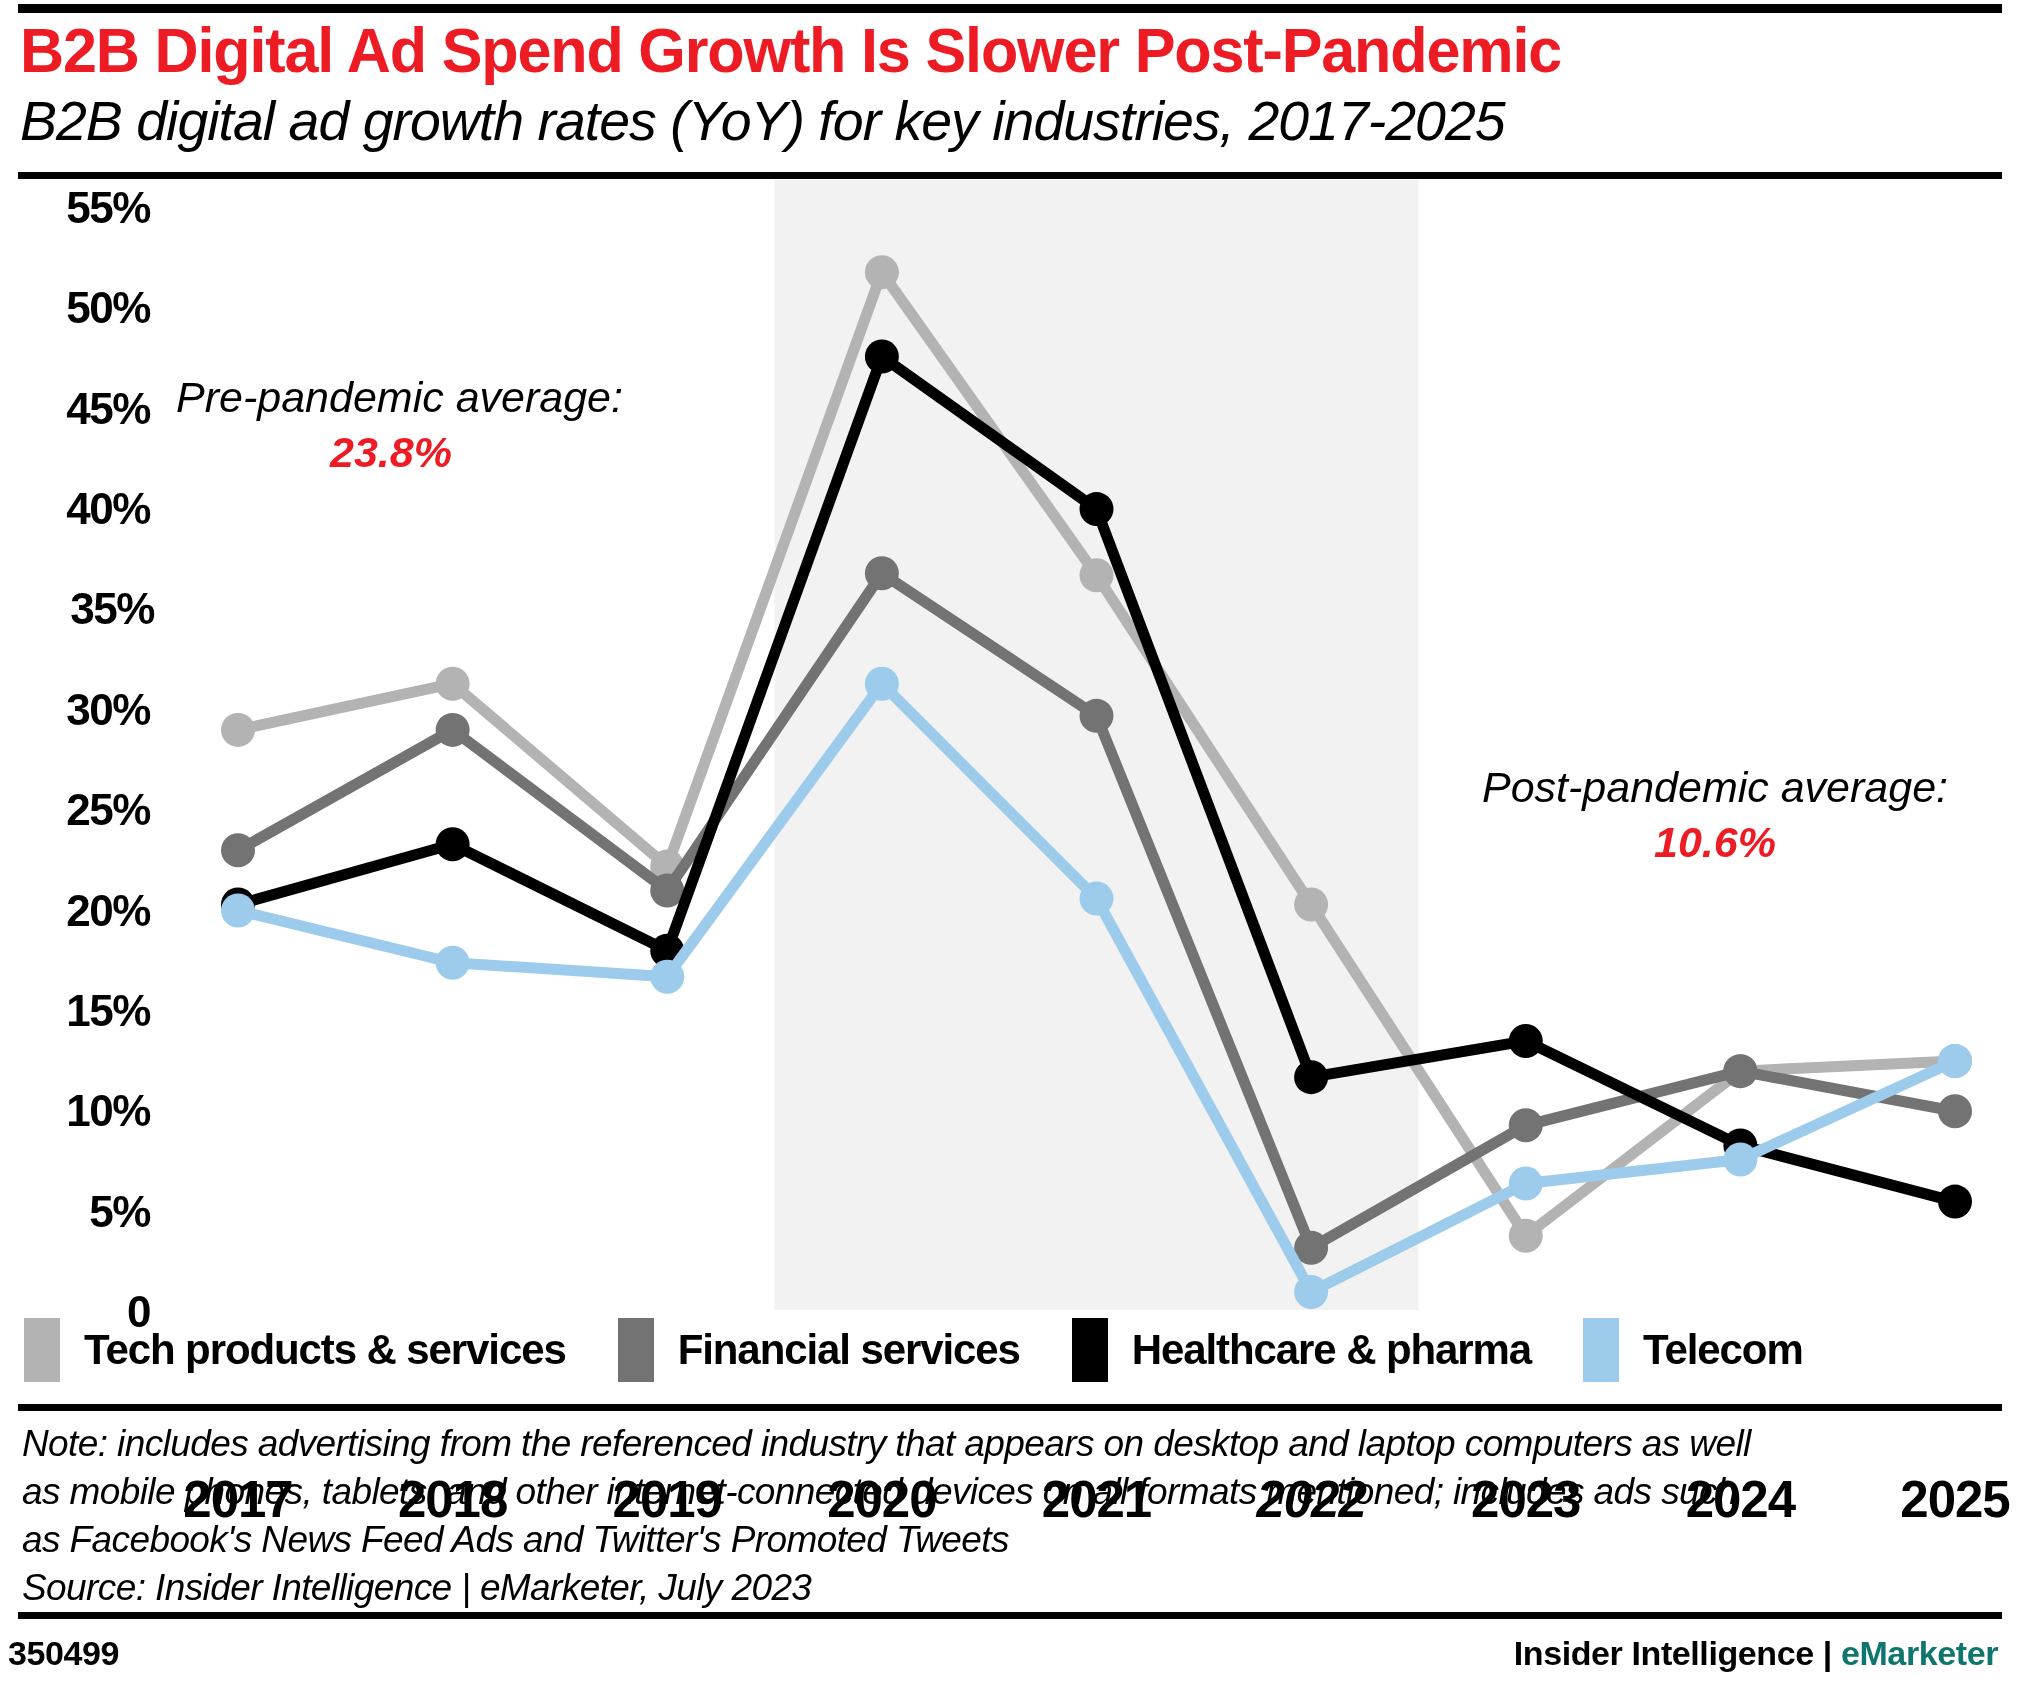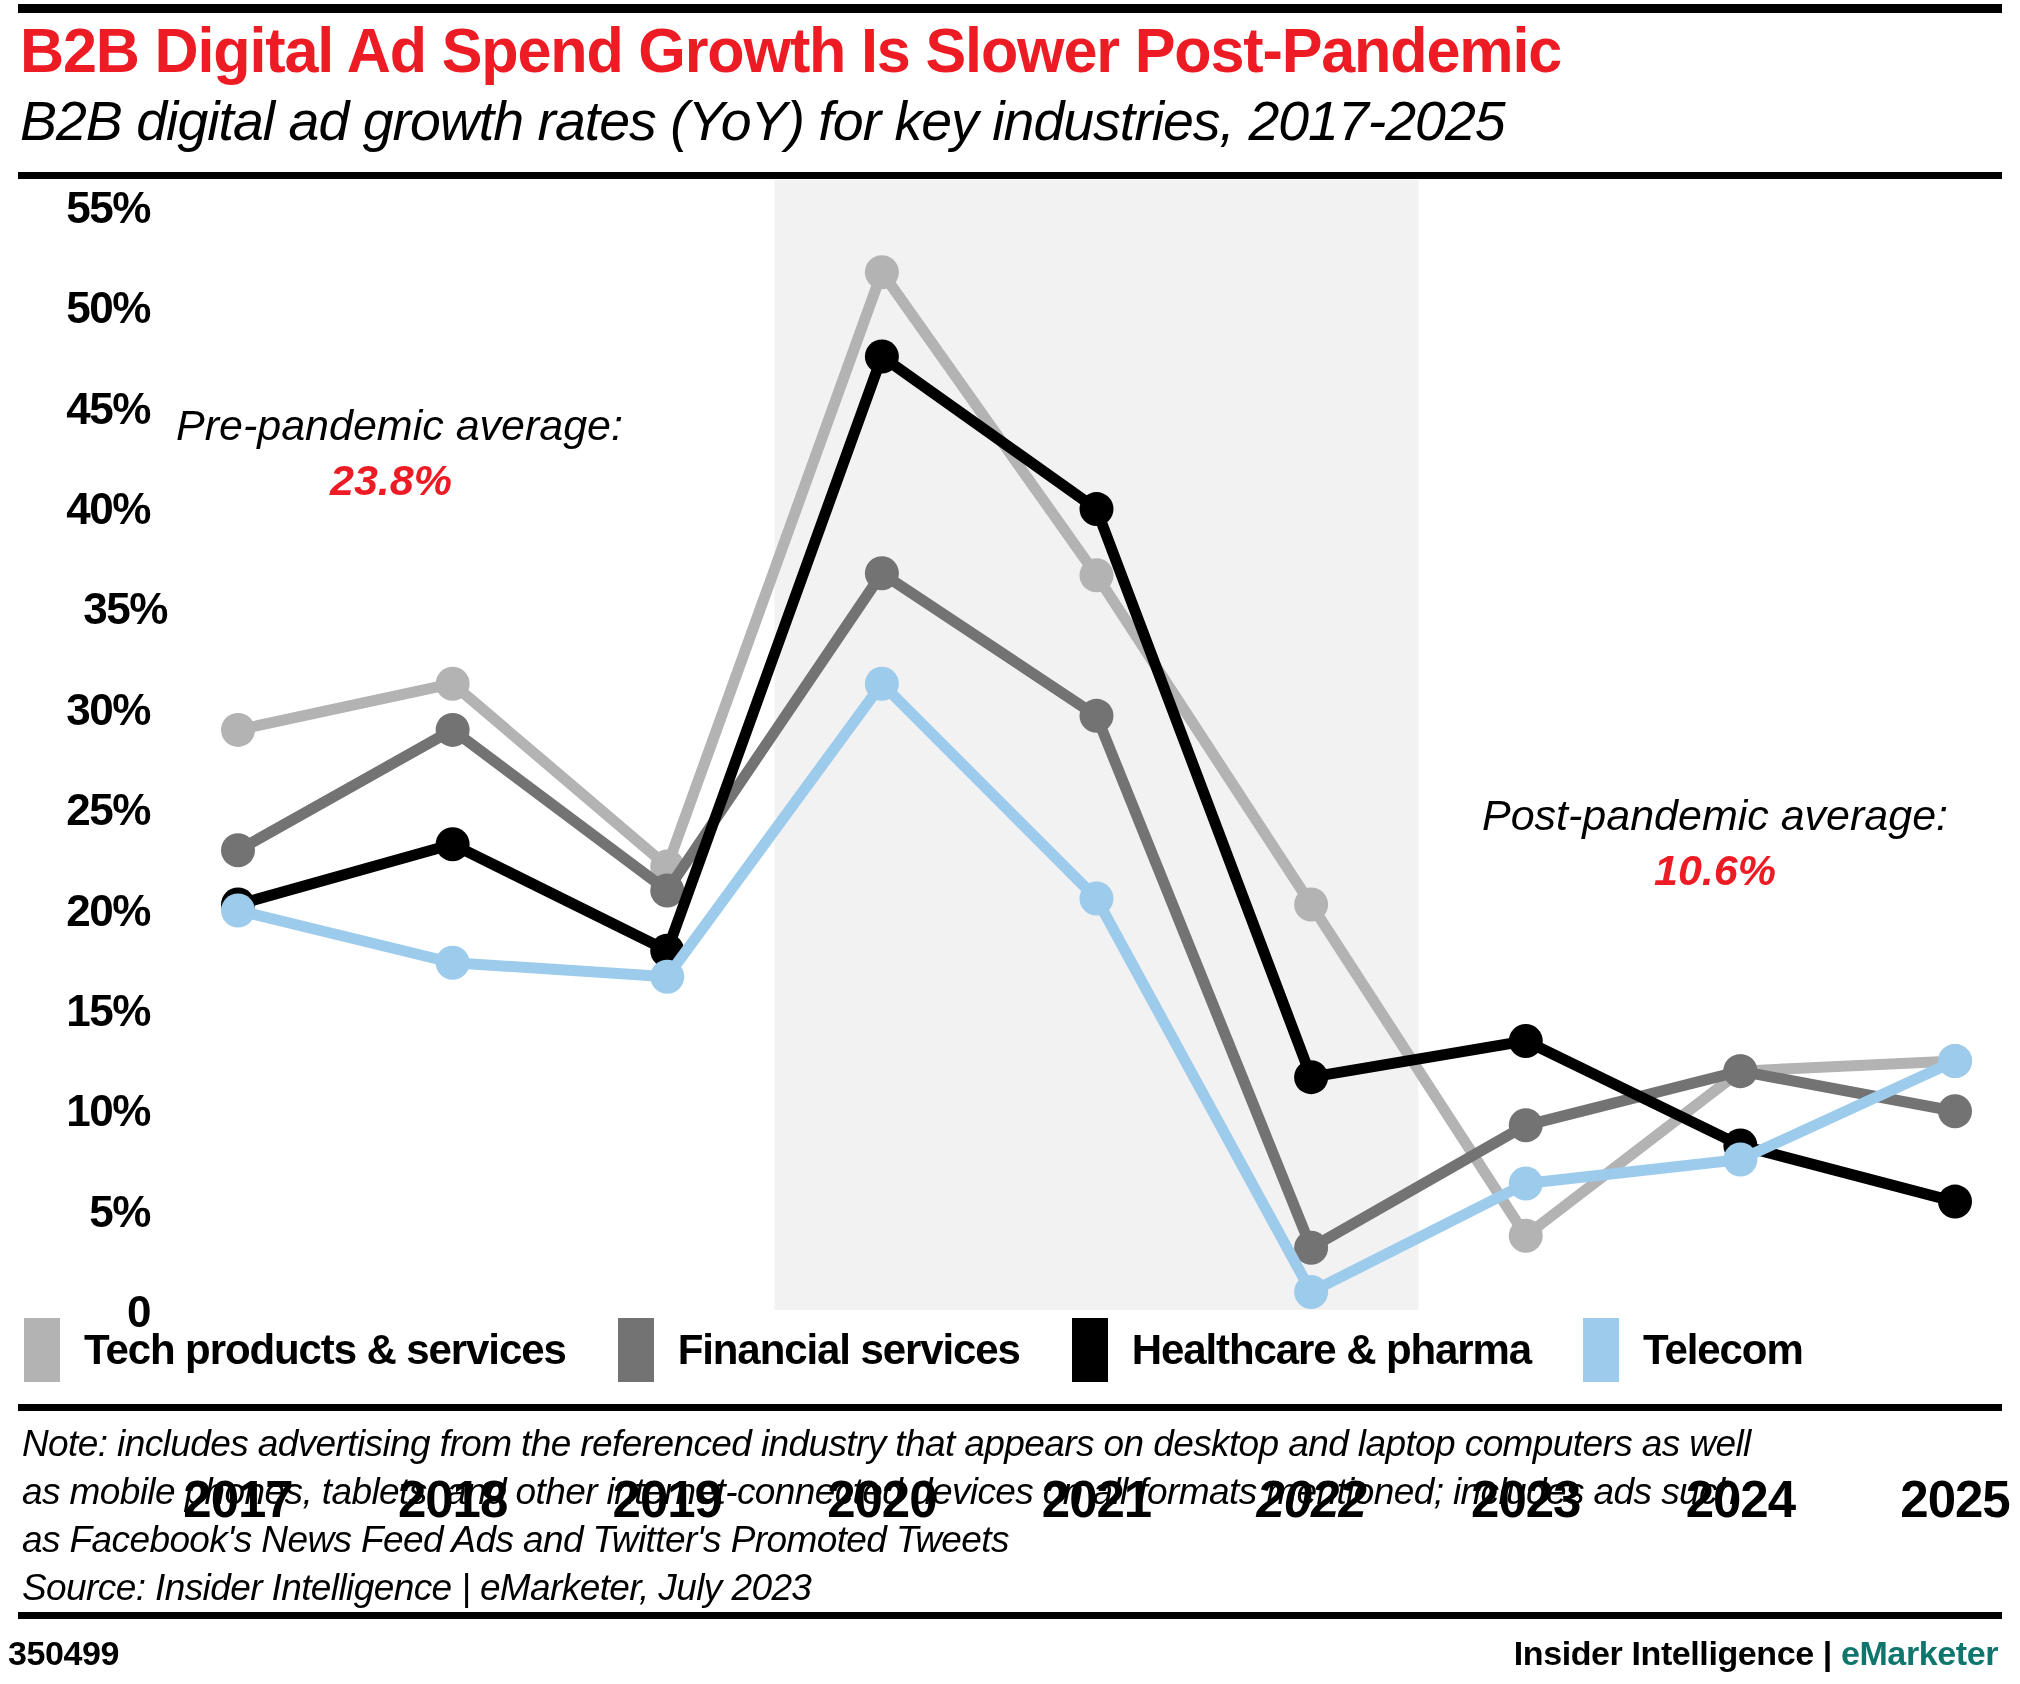--- a/index.html
+++ b/index.html
@@ -62,21 +62,20 @@
   }
 
   .annot {
     position: absolute;
     text-align: center;
     font-style: italic;
     font-size: 43px;
     line-height: 1.28;
     color: #000;
     white-space: nowrap;
-    margin-top: 28px;
   }
   .annot .val { display:block; color:#ED1C24; font-weight:bold; font-style:italic; }
 
   
   #legend {
     position: absolute; left: 24px; top: 1318px;
     display: flex; align-items: center; gap: 0;
     font-size: 42px; font-weight: bold; letter-spacing: -1.1px;
   }
   .legend-item { display:flex; align-items:center; margin-right: 52px; }
@@ -159,21 +158,21 @@
         <circle cx="1525.75" cy="1003.5345454545454" r="17" fill="#9dcbec"></circle>
         <circle cx="1740.375" cy="979.4472727272728" r="17" fill="#9dcbec"></circle>
         <circle cx="1955" cy="881.0909090909091" r="17" fill="#9dcbec"></circle>
       </g>
     </svg>
   <div id="ytick-layer">
       <div class="ytick" style="left: 0px; top: 28px;">55%</div>
       <div class="ytick" style="left: 0px; top: 128.364px;">50%</div>
       <div class="ytick" style="left: 0px; top: 228.727px;">45%</div>
       <div class="ytick" style="left: 0px; top: 329.091px;">40%</div>
-      <div class="ytick" style="left: 17px; top: 429.455px; padding-left: 48px;">35%</div>
+      <div class="ytick" style="left: 4px; top: 429.455px; padding-left: 48px;">35%</div>
       <div class="ytick" style="left: 0px; top: 529.818px;">30%</div>
       <div class="ytick" style="left: 0px; top: 630.182px;">25%</div>
       <div class="ytick" style="left: 0px; top: 730.545px; padding-left: 8px;">20%</div>
       <div class="ytick" style="left: 0px; top: 830.909px;">15%</div>
       <div class="ytick" style="left: 0px; top: 931.273px;">10%</div>
       <div class="ytick" style="left: 0px; top: 1031.64px;">5%</div>
       <div class="ytick" style="left: 0px; top: 1132px;">0</div>
     </div>
   <div id="xtick-layer">
       <div class="xtick" style="left: 238px;">2017</div>

